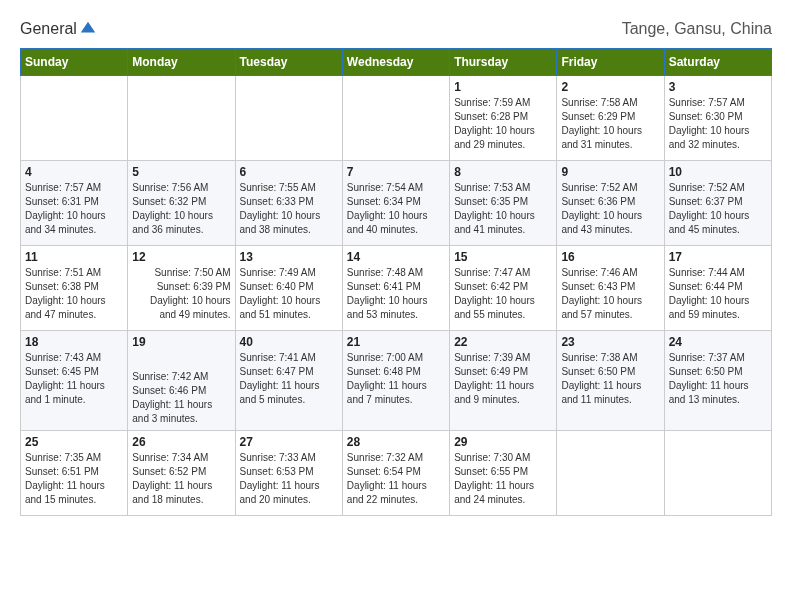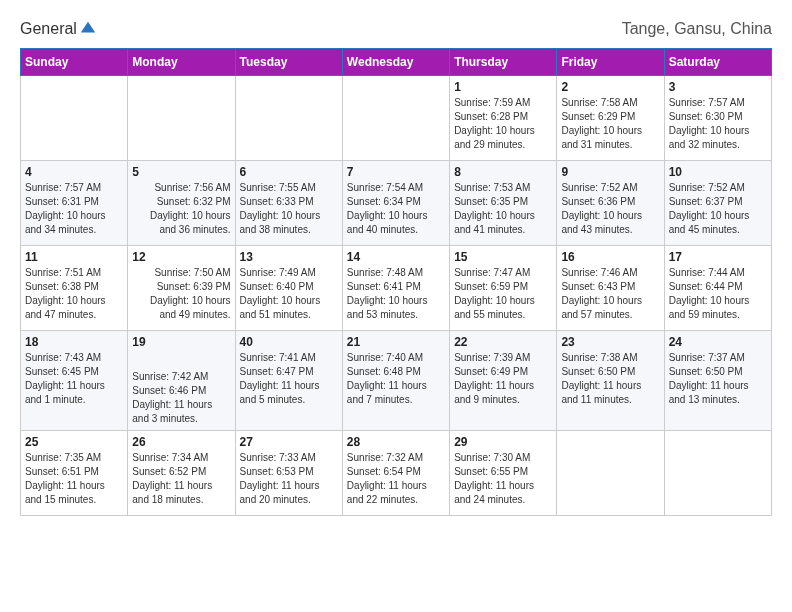--- a/index.html
+++ b/index.html
@@ -38,21 +38,21 @@
     .location-title {
       font-size: 16px;
       color: #555;
     }
     table {
       width: 100%;
       border-collapse: collapse;
       font-size: 11px;
     }
     thead tr th {
-      background-color: #a21caf;
+      background-color: #4d7c0f;
       color: #fff;
       padding: 6px 4px;
       text-align: left;
       font-size: 12px;
       font-weight: bold;
       border: 1px solid #2a74c0;
     }
     tbody tr td {
       border: 1px solid #ccc;
       vertical-align: top;
@@ -138,21 +138,21 @@
       </tr>
       <tr>
         <td>
           <div class="day-number">4</div>
           <div class="day-info" style="white-space: pre-line;">Sunrise: 7:57 AM
 Sunset: 6:31 PM
 Daylight: 10 hours and 34 minutes.</div>
         </td>
         <td>
           <div class="day-number">5</div>
-          <div class="day-info" style="white-space: pre-line; text-align: right;">Sunrise: 7:56 AM
+          <div class="day-info" style="white-space: pre-line;">Sunrise: 7:56 AM
 Sunset: 6:32 PM
 Daylight: 10 hours and 36 minutes.</div>
         </td>
         <td>
           <div class="day-number">6</div>
           <div class="day-info" style="white-space: pre-line;">Sunrise: 7:55 AM
 Sunset: 6:33 PM
 Daylight: 10 hours and 38 minutes.</div>
         </td>
         <td>
@@ -201,21 +201,21 @@
         </td>
         <td>
           <div class="day-number">14</div>
           <div class="day-info" style="white-space: pre-line;">Sunrise: 7:48 AM
 Sunset: 6:41 PM
 Daylight: 10 hours and 53 minutes.</div>
         </td>
         <td>
           <div class="day-number">15</div>
           <div class="day-info" style="white-space: pre-line;">Sunrise: 7:47 AM
-Sunset: 6:59 PM
+Sunset: 6:42 PM
 Daylight: 10 hours and 55 minutes.</div>
         </td>
         <td>
           <div class="day-number">16</div>
           <div class="day-info" style="white-space: pre-line;">Sunrise: 7:46 AM
 Sunset: 6:43 PM
 Daylight: 10 hours and 57 minutes.</div>
         </td>
         <td>
           <div class="day-number">17</div>
@@ -238,21 +238,21 @@
 Daylight: 11 hours and 3 minutes.</div>
         </td>
         <td>
           <div class="day-number">40</div>
           <div class="day-info" style="white-space: pre-line;">Sunrise: 7:41 AM
 Sunset: 6:47 PM
 Daylight: 11 hours and 5 minutes.</div>
         </td>
         <td>
           <div class="day-number">21</div>
-          <div class="day-info" style="white-space: pre-line;">Sunrise: 7:40 AM
+          <div class="day-info" style="white-space: pre-line;">Sunrise: 7:00 AM
 Sunset: 6:48 PM
 Daylight: 11 hours and 7 minutes.</div>
         </td>
         <td>
           <div class="day-number">22</div>
           <div class="day-info" style="white-space: pre-line;">Sunrise: 7:39 AM
 Sunset: 6:49 PM
 Daylight: 11 hours and 9 minutes.</div>
         </td>
         <td>

